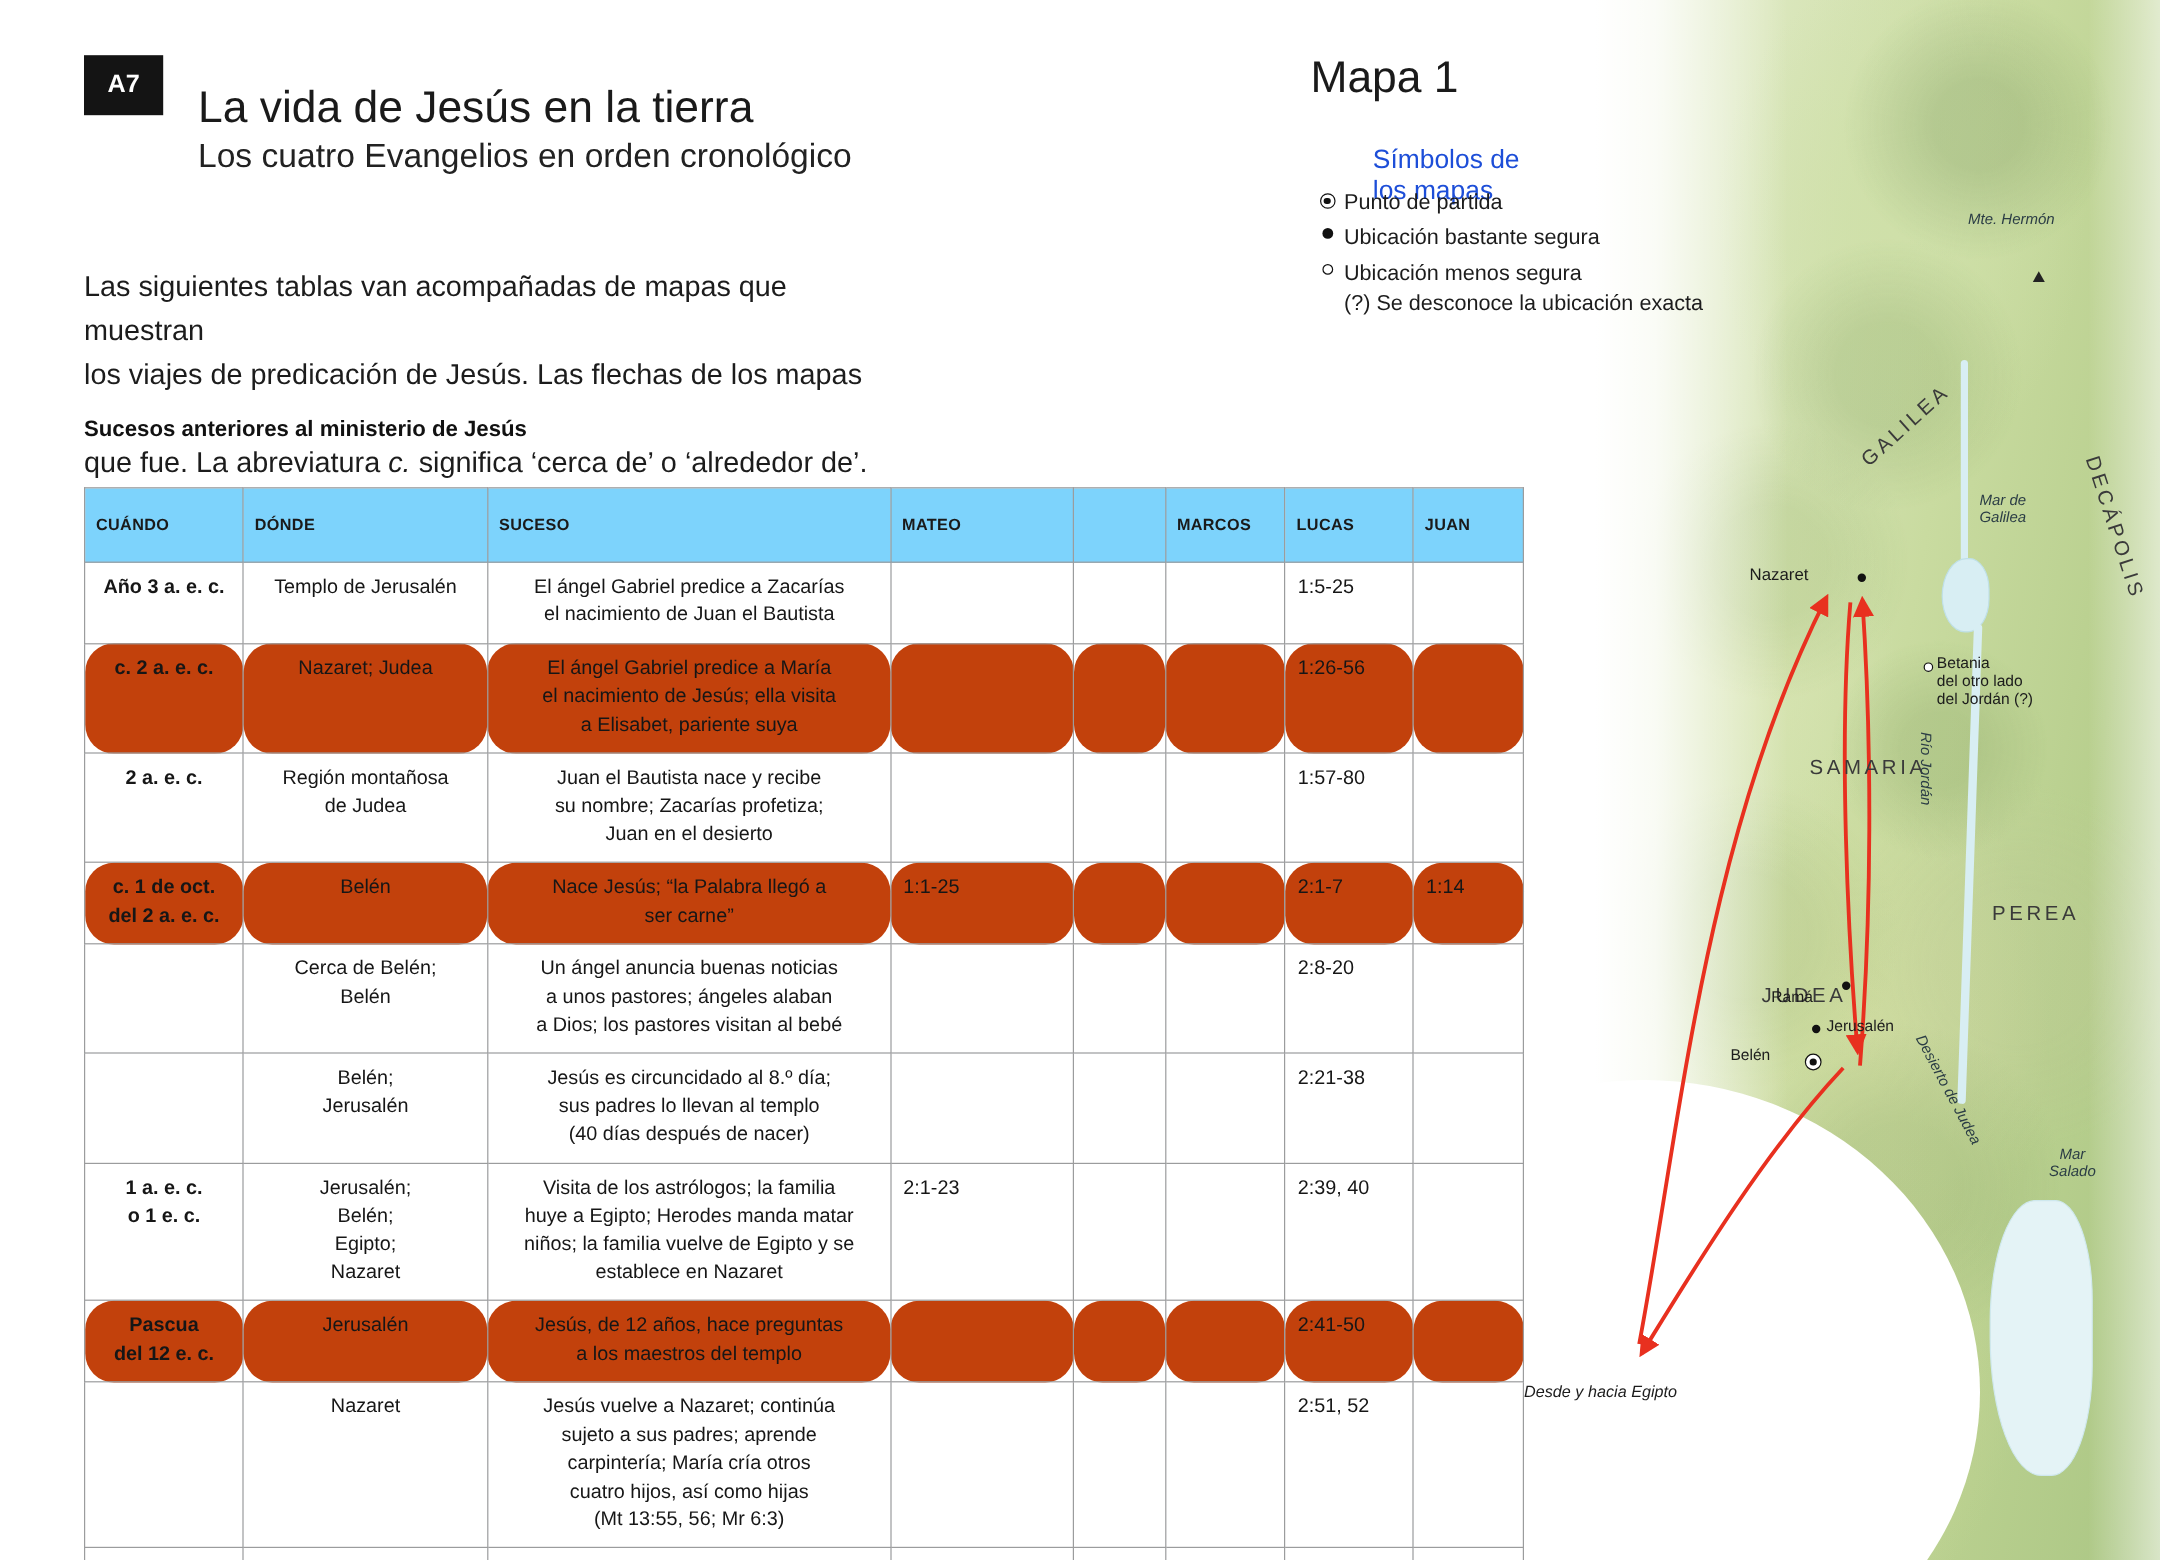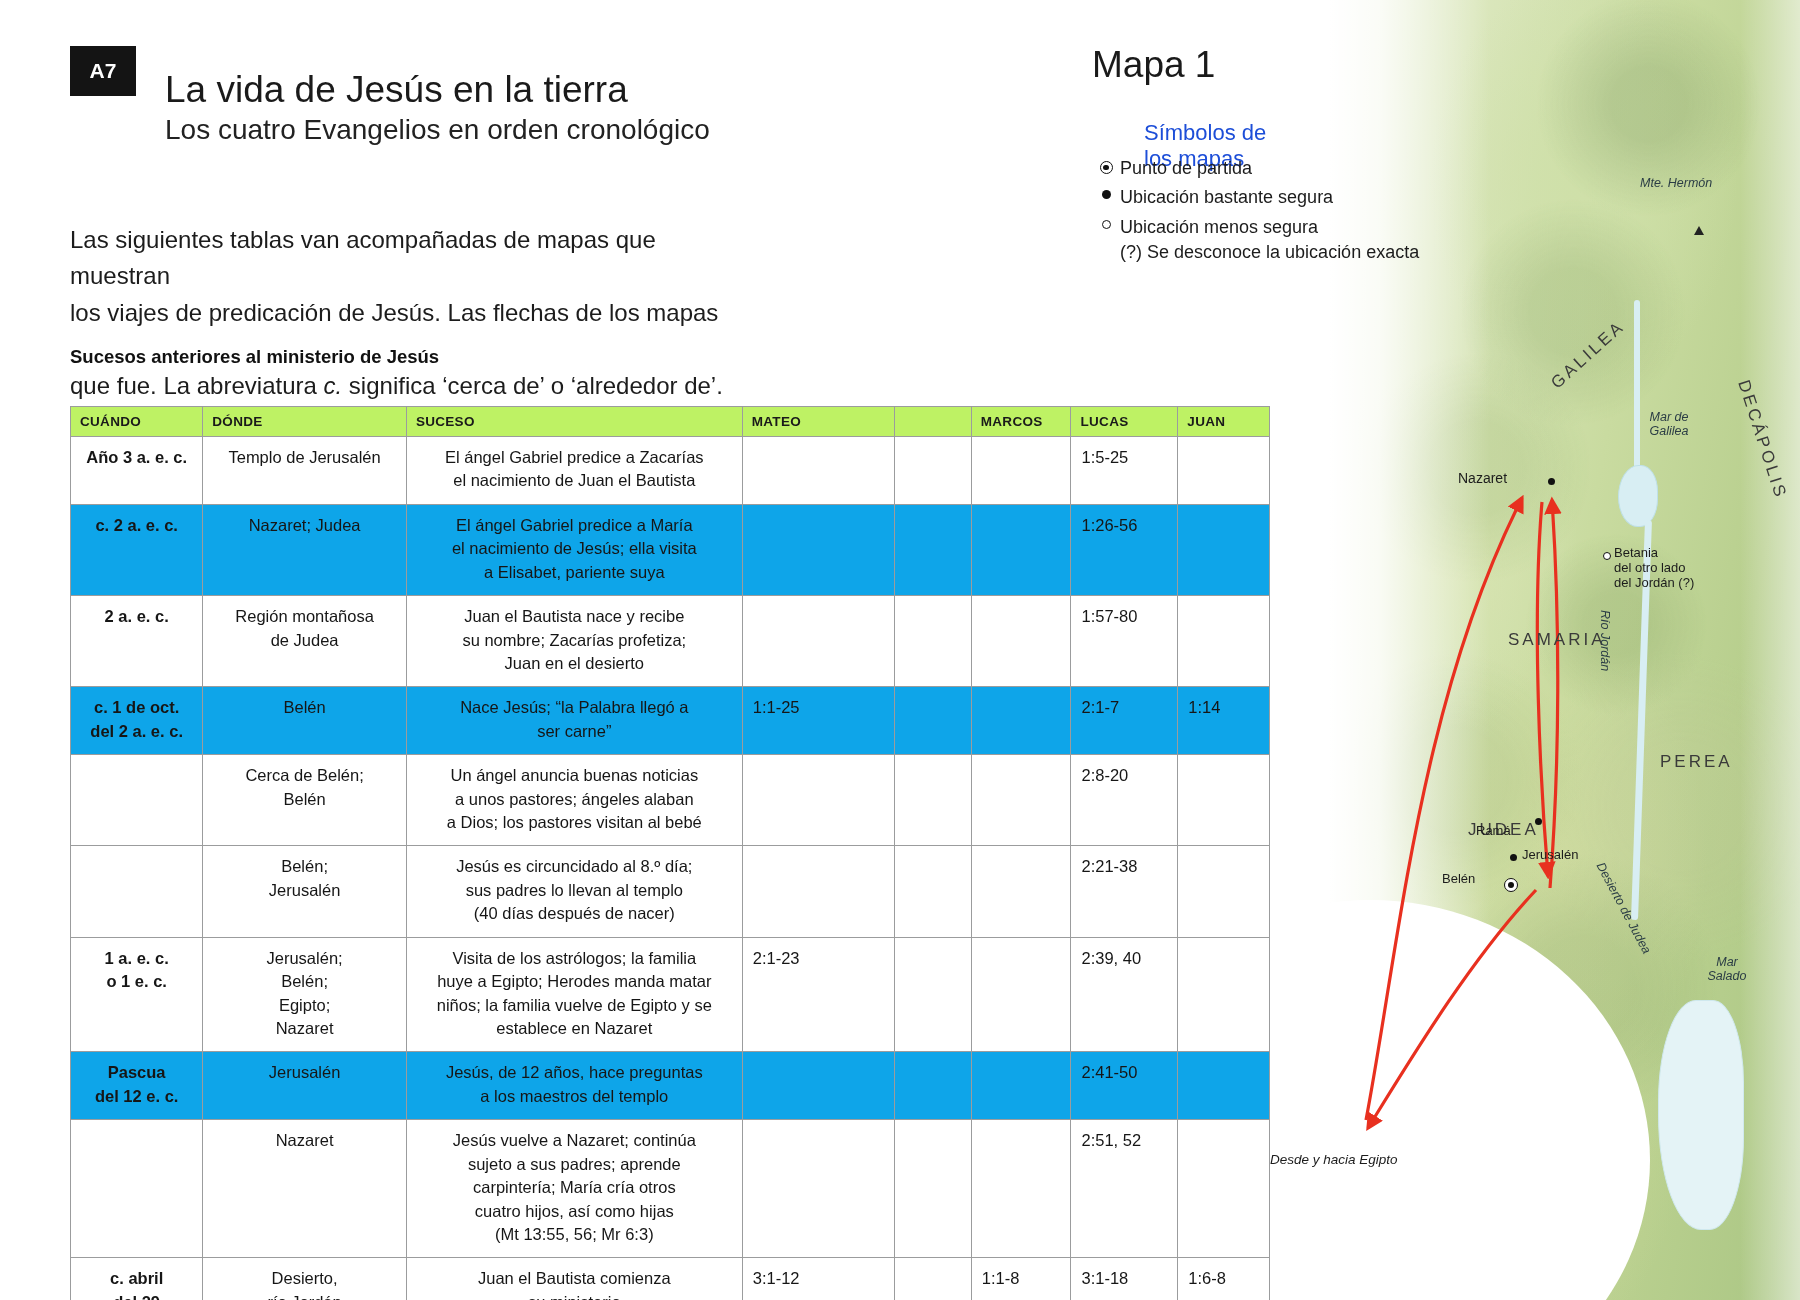--- a/index.html
+++ b/index.html
@@ -196,37 +196,37 @@
   
   #events-table {
     position: absolute; left: 70px; top: 406px;
     width: 1200px;
     border-collapse: collapse;
     font-size: 16.5px;
     color: #161616;
     table-layout: fixed;
   }
   #events-table th {
-    background: #bef264;
+    background: #7dd3fc;
     border: 1px solid #9b9c9d;
     font-size: 13.5px;
     font-weight: bold;
     letter-spacing: .3px;
     text-align: left;
-    padding: 7px 9px;
+    padding: 23px 9px;
     color: #1a1a1a;
     height: 16px;
   }
   #events-table td {
     border: 1px solid #9b9c9d;
     vertical-align: top;
     padding: 9px 10px 11px 10px;
     line-height: 1.42;
   }
-  #events-table tr.shaded td { background: #0ea5e9; }
+  #events-table tr.shaded td { background: #c2410c; border-radius: 24px; }
   #events-table tr td:first-child { font-weight: bold; white-space: pre-line; }
   .col-when   { width: 130px; }
   .col-where  { width: 200px; }
   .col-event  { width: 330px; }
   .col-mateo  { width: 150px; }
   .col-blank  { width: 75px; }
   .col-marcos { width: 98px; }
   .col-lucas  { width: 105px; }
   .col-juan   { width: 90px; }
   .pre { white-space: pre-line; text-align: center; }

